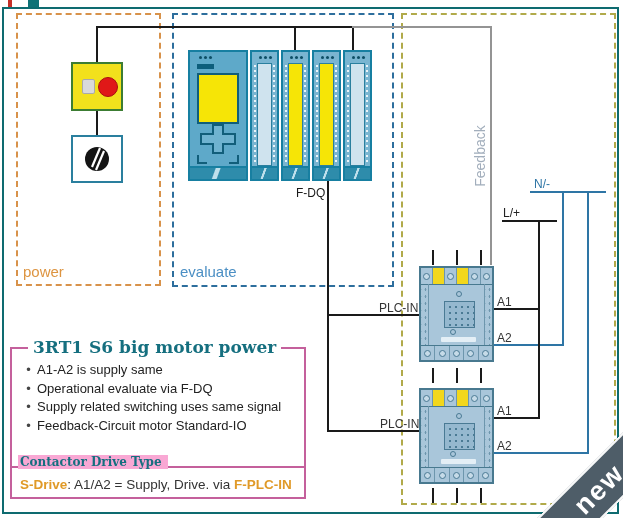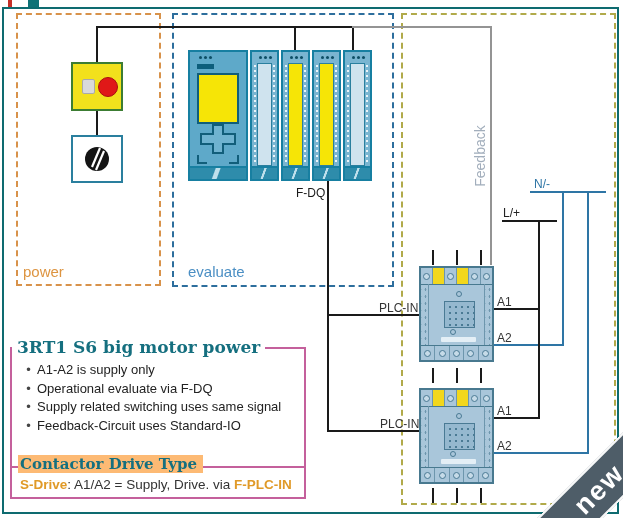--- a/index.html
+++ b/index.html
@@ -11,21 +11,21 @@
   .teal-mark{left:28px;top:0;width:11px;height:8px;background:#0f7277;}
   
   .frame{left:2px;top:7px;width:613px;height:503px;border:2px solid #0e6b70;}
   
   .region{border:2px dashed;box-sizing:border-box;}
   .detect-box{left:16px;top:13px;width:145px;height:273px;border-color:#d8924a;}
   .evaluate-box{left:172px;top:13px;width:222px;height:274px;border-color:#2d6e9d;}
   .react-box{left:401px;top:13px;width:215px;height:492px;border-color:#b1aa4a;}
   .region-label{font-size:15px;}
   .lbl-detect{left:23px;top:263px;color:#dd9440;}
-  .lbl-evaluate{left:188px;top:263px;color:#4b8fc4;}
+  .lbl-evaluate{left:180px;top:263px;color:#4b8fc4;}
   .lbl-react{left:578px;top:484px;color:#a7a134;z-index:1;}
   .lbl-feedback{left:438px;top:148px;width:84px;height:16px;color:#a2aebc;font-size:14px;
                 text-align:center;transform:rotate(-90deg);transform-origin:center;}
   
   .wire{background:#1a1a1a;}
   .wire.blue{background:#2e75a5;}
   .wire.grey{background:#949494;}
   .w-top{left:96px;top:26px;width:258px;height:2px;}
   .w-estop-drop{left:96px;top:26px;width:2px;height:37px;}
   .w-m2-drop{left:294px;top:26px;width:2px;height:25px;}
@@ -95,29 +95,29 @@
        background-image:radial-gradient(#6d96ad 0.8px,transparent 1.1px);background-size:5px 7px;background-position:2px 2px;}
   .ct-rail-l{left:0;border-right:1px solid #6d96ad;}
   .ct-rail-r{right:0;border-left:1px solid #6d96ad;}
   .ct-panel{position:absolute;left:23px;top:33px;width:29px;height:25px;background:#95b8cf;border:1px solid #4a7a94;
        background-image:radial-gradient(#4a7a94 1px,transparent 1.3px);background-size:6px 6px;background-position:2px 2px;}
   .ct-dot-a{position:absolute;left:35px;top:23px;width:6px;height:6px;border-radius:50%;border:1px solid #4a7a94;box-sizing:border-box;}
   .ct-dot-b{position:absolute;left:29px;top:61px;width:6px;height:6px;border-radius:50%;border:1px solid #4a7a94;box-sizing:border-box;}
   .ct-label{position:absolute;left:20px;top:69px;width:35px;height:5px;background:#e4eff6;border-radius:1px;}
   
   .info-box{left:10px;top:347px;width:296px;height:152px;border:2px solid #c4609c;box-sizing:border-box;background:#fff;}
-  .info-title{position:absolute;left:0;top:-12px;background:#fff;padding:0 5px;
+  .info-title{position:absolute;left:16px;top:-12px;background:#fff;padding:0 5px;
       font-family:"DejaVu Serif",serif;font-weight:bold;font-size:17px;color:#156f7f;white-space:nowrap;}
   .bullets{position:absolute;left:8px;top:12px;right:4px;}
   .bline{display:flex;height:18.5px;line-height:18.5px;font-size:13px;color:#222;white-space:nowrap;}
   .bline .mark{width:17px;color:#444;text-align:center;flex:none;}
   .subhead-wrap{position:absolute;left:0;right:0;top:106px;height:22px;}
   .subhead-line{position:absolute;left:0;right:0;top:11px;border-top:2px solid #c4609c;}
-  .subhead{position:absolute;left:6px;top:0;background:#fdba74;padding:0 6px 0 2px;
-      font-family:"DejaVu Serif",serif;font-weight:bold;font-size:15px;color:#156f7f;white-space:nowrap;}
+  .subhead{position:absolute;left:6px;top:0;background:#f9a8d4;padding:0 6px 0 2px;
+      font-family:"DejaVu Serif",serif;font-weight:bold;font-size:12px;color:#156f7f;white-space:nowrap;}
   .drive-line{position:absolute;left:8px;top:128px;font-size:13.5px;color:#333;white-space:nowrap;}
   .drive-line .orange{color:#e09a28;font-weight:bold;}
   
   .ribbon-wrap{left:493px;top:388px;width:130px;height:130px;overflow:hidden;z-index:5;}
   .ribbon{position:absolute;left:6px;top:78px;width:200px;height:46px;background:#4e5d68;
       transform:rotate(-45deg);text-align:center;line-height:46px;color:#fff;font-weight:bold;
       font-size:27px;letter-spacing:2px;
       box-shadow:inset 0 5px 0 -3px rgba(255,255,255,.95),inset 0 -5px 0 -3px rgba(255,255,255,.95);}
 </style>
 </head>
@@ -317,33 +317,33 @@
           <div class="ct-circ"></div>
         </div>
     </div>
   </div>
 
   <div class="abs info-box">
     <div class="info-title">3RT1 S6 big motor power</div>
     <div class="bullets">
       <div class="bline">
         <span class="mark">•</span>
-        <span>A1-A2 is supply only</span>
+        <span>A1-A2 is supply same</span>
       </div>
       <div class="bline">
         <span class="mark">•</span>
         <span>Operational evaluate via F-DQ</span>
       </div>
       <div class="bline">
         <span class="mark">•</span>
         <span>Supply related switching uses same signal</span>
       </div>
       <div class="bline">
         <span class="mark">•</span>
-        <span>Feedback-Circuit uses Standard-IO</span>
+        <span>Feedback-Circuit motor Standard-IO</span>
       </div>
     </div>
     <div class="subhead-wrap">
       <div class="subhead-line"></div>
       <div class="subhead">Contactor Drive Type</div>
     </div>
     <div class="drive-line">
       <span class="orange">S-Drive</span><span>: </span><span>A1/A2 = Supply, Drive. via </span><span class="orange">F-PLC-IN</span>
     </div>
   </div>

